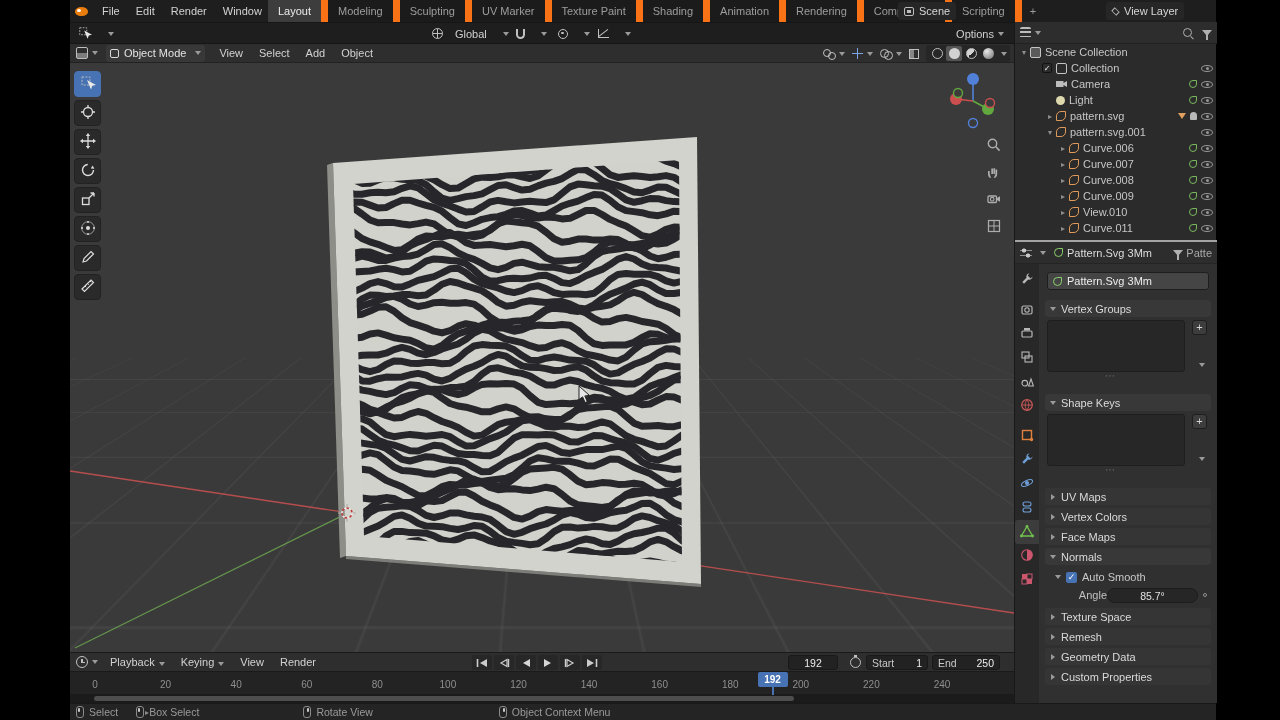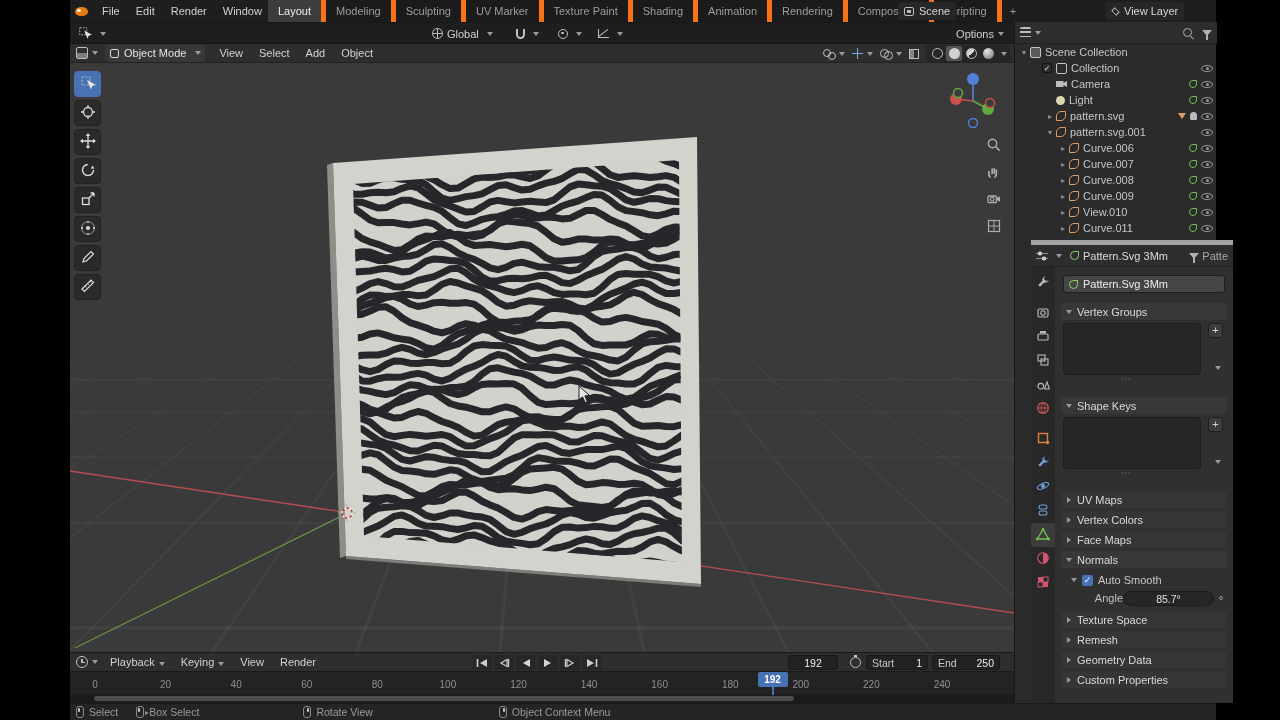--- a/index.html
+++ b/index.html
@@ -8,35 +8,35 @@
   #ui{position:absolute;left:70px;top:0;width:950px;height:720px;background:#c4b5fd;color:#c8c8c8;font-size:11px;padding-left:36px;}
 
   
   #topbar{position:absolute;left:0;top:0;width:1146px;height:22px;background:#1e1e1e;display:flex;align-items:center;z-index:6;}
   #logo{width:22px;height:22px;display:flex;align-items:center;justify-content:center;}
   .logo-dot{width:13px;height:9px;background:#e87d0d;border-radius:50% 50% 45% 45%;position:relative;}
   .logo-dot::before{content:"";position:absolute;left:2px;top:2px;width:4px;height:3px;background:#fff;border-radius:50%;}
   #topbar-menus{display:flex;height:22px;margin-left:2px;}
   .menu-item{padding:0 8px;line-height:22px;color:#d2d2d2;}
   #workspaces{position:absolute;left:198px;top:0;height:22px;display:flex;}
-  .ws-tab{padding:0 10px;line-height:22px;background:#1b1b1b;border-right:5px solid #f97316;color:#9d9d9d;}
+  .ws-tab{padding:0 10px;line-height:22px;background:#1b1b1b;border-right:7px solid #f97316;color:#9d9d9d;}
   .ws-tab.active{background:#3d3d3d;color:#ececec;}
   .ws-add{padding:0 8px;line-height:22px;color:#9d9d9d;}
   #scene-sel{position:absolute;left:828px;top:2px;height:18px;display:flex;align-items:center;gap:5px;padding:0 6px;border-radius:3px;background:#262626;}
   #vl-sel{position:absolute;left:1036px;top:2px;height:18px;display:flex;align-items:center;gap:5px;padding:0 6px;border-radius:3px;background:#262626;}
   .sel-label{color:#d6d6d6;}
   .sicon-scenebox{width:10px;height:9px;border:1px solid #bdbdbd;border-radius:2px;position:relative;}
   .sicon-scenebox::after{content:"";position:absolute;left:2px;top:2px;width:4px;height:3px;background:#bdbdbd;}
   .diamond{width:7px;height:7px;border:1px solid #bdbdbd;transform:rotate(45deg) scale(1,.7);}
 
   .chev{width:0;height:0;border-left:3px solid transparent;border-right:3px solid transparent;border-top:4px solid #9a9a9a;display:inline-block;margin-left:4px;flex:none;}
 
   
   #toolsettings{position:absolute;left:0;top:22px;width:944px;height:22px;background:#1e1e1e;border-top:1px solid #161616;border-bottom:1px solid #161616;}
-  .ts-group{position:absolute;top:0;height:21px;display:flex;align-items:center;gap:4px;color:#d0d0d0;}
+  .ts-group{position:absolute;top:0;height:21px;display:flex;align-items:center;gap:12px;color:#d0d0d0;}
   #options-btn{position:absolute;right:10px;top:0;height:21px;display:flex;align-items:center;color:#d0d0d0;}
 
   .sicon-globe{width:11px;height:11px;border:1px solid #c0c0c0;border-radius:50%;
     background:linear-gradient(90deg,transparent 46%,#c0c0c0 46% 54%,transparent 54%),linear-gradient(0deg,transparent 46%,#c0c0c0 46% 54%,transparent 54%);}
   .sicon-magnet{width:9px;height:10px;border:2.5px solid #c0c0c0;border-top:none;border-radius:0 0 5px 5px;}
   .sicon-ring{width:10px;height:10px;border:1.5px solid #c0c0c0;border-radius:50%;position:relative;}
   .sicon-ring::after{content:"";position:absolute;left:2.2px;top:2.2px;width:2.6px;height:2.6px;border-radius:50%;background:#c0c0c0;}
   .sicon-fall{width:11px;height:9px;border-left:1.3px solid #c0c0c0;border-bottom:1.3px solid #c0c0c0;position:relative;}
   .sicon-fall::after{content:"";position:absolute;left:0;bottom:0;width:12px;height:1.3px;background:#c0c0c0;transform:rotate(-38deg);transform-origin:0 100%;}
 
@@ -133,21 +133,21 @@
   .oi-curve-object{width:10px;height:10px;border:1.5px solid #de9a5a;border-radius:50% 0 50% 0;}
   .ol-label{white-space:nowrap;overflow:hidden;}
   .ol-trail{margin-left:auto;display:flex;align-items:center;gap:4px;}
   .tr-eye{width:12px;height:7px;border:1px solid #969696;border-radius:50%;position:relative;}
   .tr-eye::after{content:"";position:absolute;left:50%;top:50%;width:3px;height:3px;margin:-1.5px 0 0 -1.5px;background:#969696;border-radius:50%;}
   .tr-data-green{width:8px;height:8px;border:1.5px solid #79b85c;border-radius:50% 0 50% 50%;}
   .tr-restrict-orange{width:0;height:0;border-left:4px solid transparent;border-right:4px solid transparent;border-top:6px solid #e0a060;}
   .tr-person{width:7px;height:8px;background:#b9b9b9;border-radius:3.5px 3.5px 1px 1px;}
 
   
-  #props{position:absolute;left:16px;top:218px;width:202px;height:463px;background:#303030;border-top:5px solid #a3a3a3;}
+  #props{position:absolute;left:0;top:218px;width:202px;height:463px;background:#303030;border-top:2px solid #a3a3a3;}
   #prop-header{position:absolute;left:0;top:0;width:202px;height:22px;background:#2d2d2d;border-bottom:1px solid #242424;display:flex;align-items:center;padding:0 5px;gap:4px;}
   #breadcrumb{display:flex;align-items:center;gap:4px;margin-left:4px;color:#dcdcdc;white-space:nowrap;overflow:hidden;max-width:104px;}
   #prop-search{margin-left:auto;display:flex;align-items:center;gap:3px;color:#a8a8a8;}
   .bc-ico{width:9px;height:9px;border:1.4px solid #8ad06a;border-radius:50% 0 50% 50%;flex:none;}
   #prop-tabs{position:absolute;left:0;top:22px;width:24px;height:441px;background:#282828;padding-top:4px;}
   .prop-tab{width:24px;height:24px;display:flex;align-items:center;justify-content:center;}
   .prop-tab.active{background:#3c3c3c;border-radius:3px 0 0 3px;}
   .gap-before{margin-top:6px;}
   #prop-content{position:absolute;left:24px;top:22px;width:178px;height:441px;padding:6px;overflow:hidden;}
   #name-field{height:18px;background:#454545;border:1px solid #1e1e1e;border-radius:3px;display:flex;align-items:center;gap:5px;padding:0 5px;color:#ededed;margin:2px 2px 10px 2px;}

